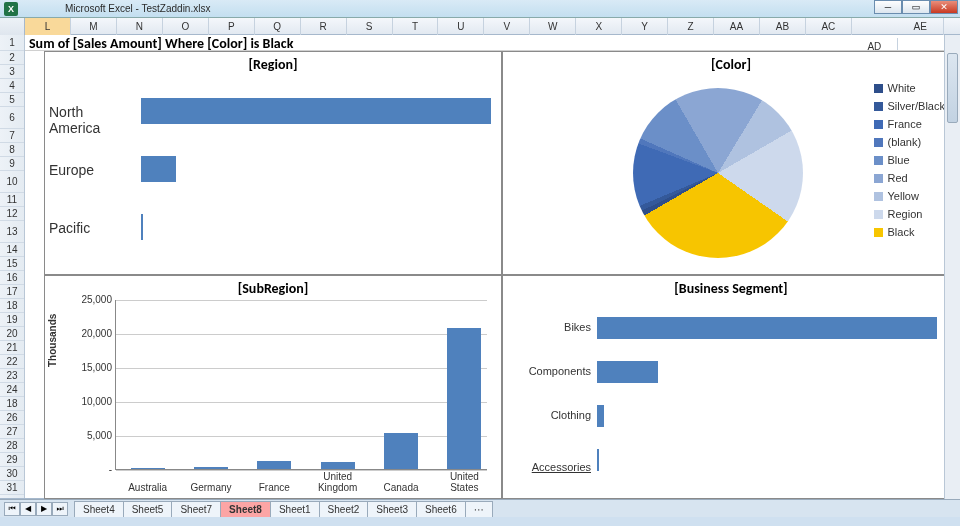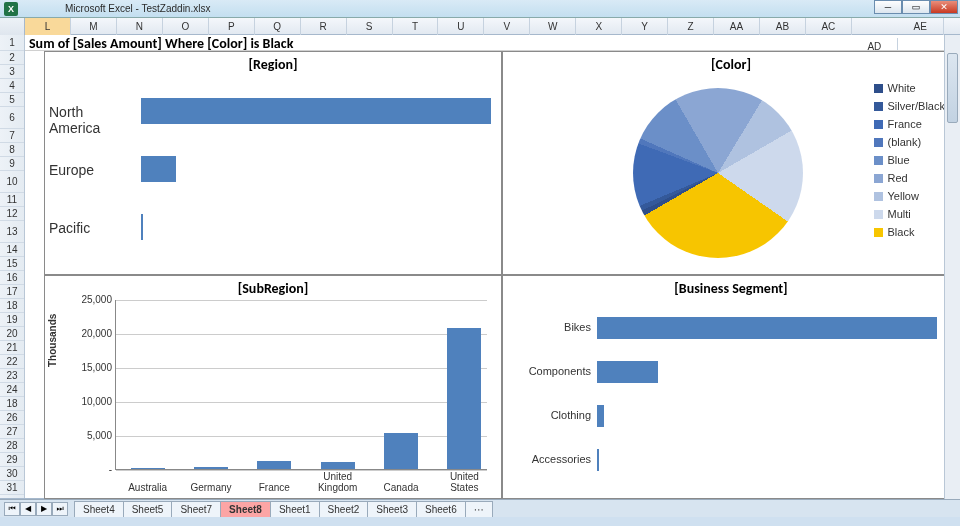--- a/index.html
+++ b/index.html
@@ -384,21 +384,21 @@
             <div class="legend-item">
               <div class="sw" style="background: rgb(139, 166, 211);"></div>
               <span>Red</span>
             </div>
             <div class="legend-item">
               <div class="sw" style="background: rgb(175, 194, 224);"></div>
               <span>Yellow</span>
             </div>
             <div class="legend-item">
               <div class="sw" style="background: rgb(205, 217, 236);"></div>
-              <span>Multi</span>
+              <span>Region</span>
             </div>
             <div class="legend-item">
               <div class="sw" style="background: rgb(247, 197, 0);"></div>
               <span>Black</span>
             </div>
           </div>
       </div>
 
       <div class="chartbox">
         <div class="chart-title">[SubRegion]</div>
@@ -433,21 +433,21 @@
 
       <div class="chartbox">
         <div class="chart-title">[Business Segment]</div>
         <div class="biz-area" id="biz-area">
             <div class="biz-cat" style="top: 15px;">Bikes</div>
             <div class="biz-bar" style="left: 0px; top: 11px; width: 340px;"></div>
             <div class="biz-cat" style="top: 59px;">Components</div>
             <div class="biz-bar" style="left: 0px; top: 55px; width: 61.2px;"></div>
             <div class="biz-cat" style="top: 103px;">Clothing</div>
             <div class="biz-bar" style="left: 0px; top: 99px; width: 6.8px;"></div>
-            <div class="biz-cat" style="top: 147px;">Accessories</div>
+            <div class="biz-cat" style="top: 155px; text-decoration: underline;">Accessories</div>
             <div class="biz-bar" style="left: 0px; top: 143px; width: 1.632px;"></div>
           </div>
       </div>
 
     </div>
   </div>
 </div>
 
 <div class="vscroll">
   <div class="vscroll-thumb"></div>

